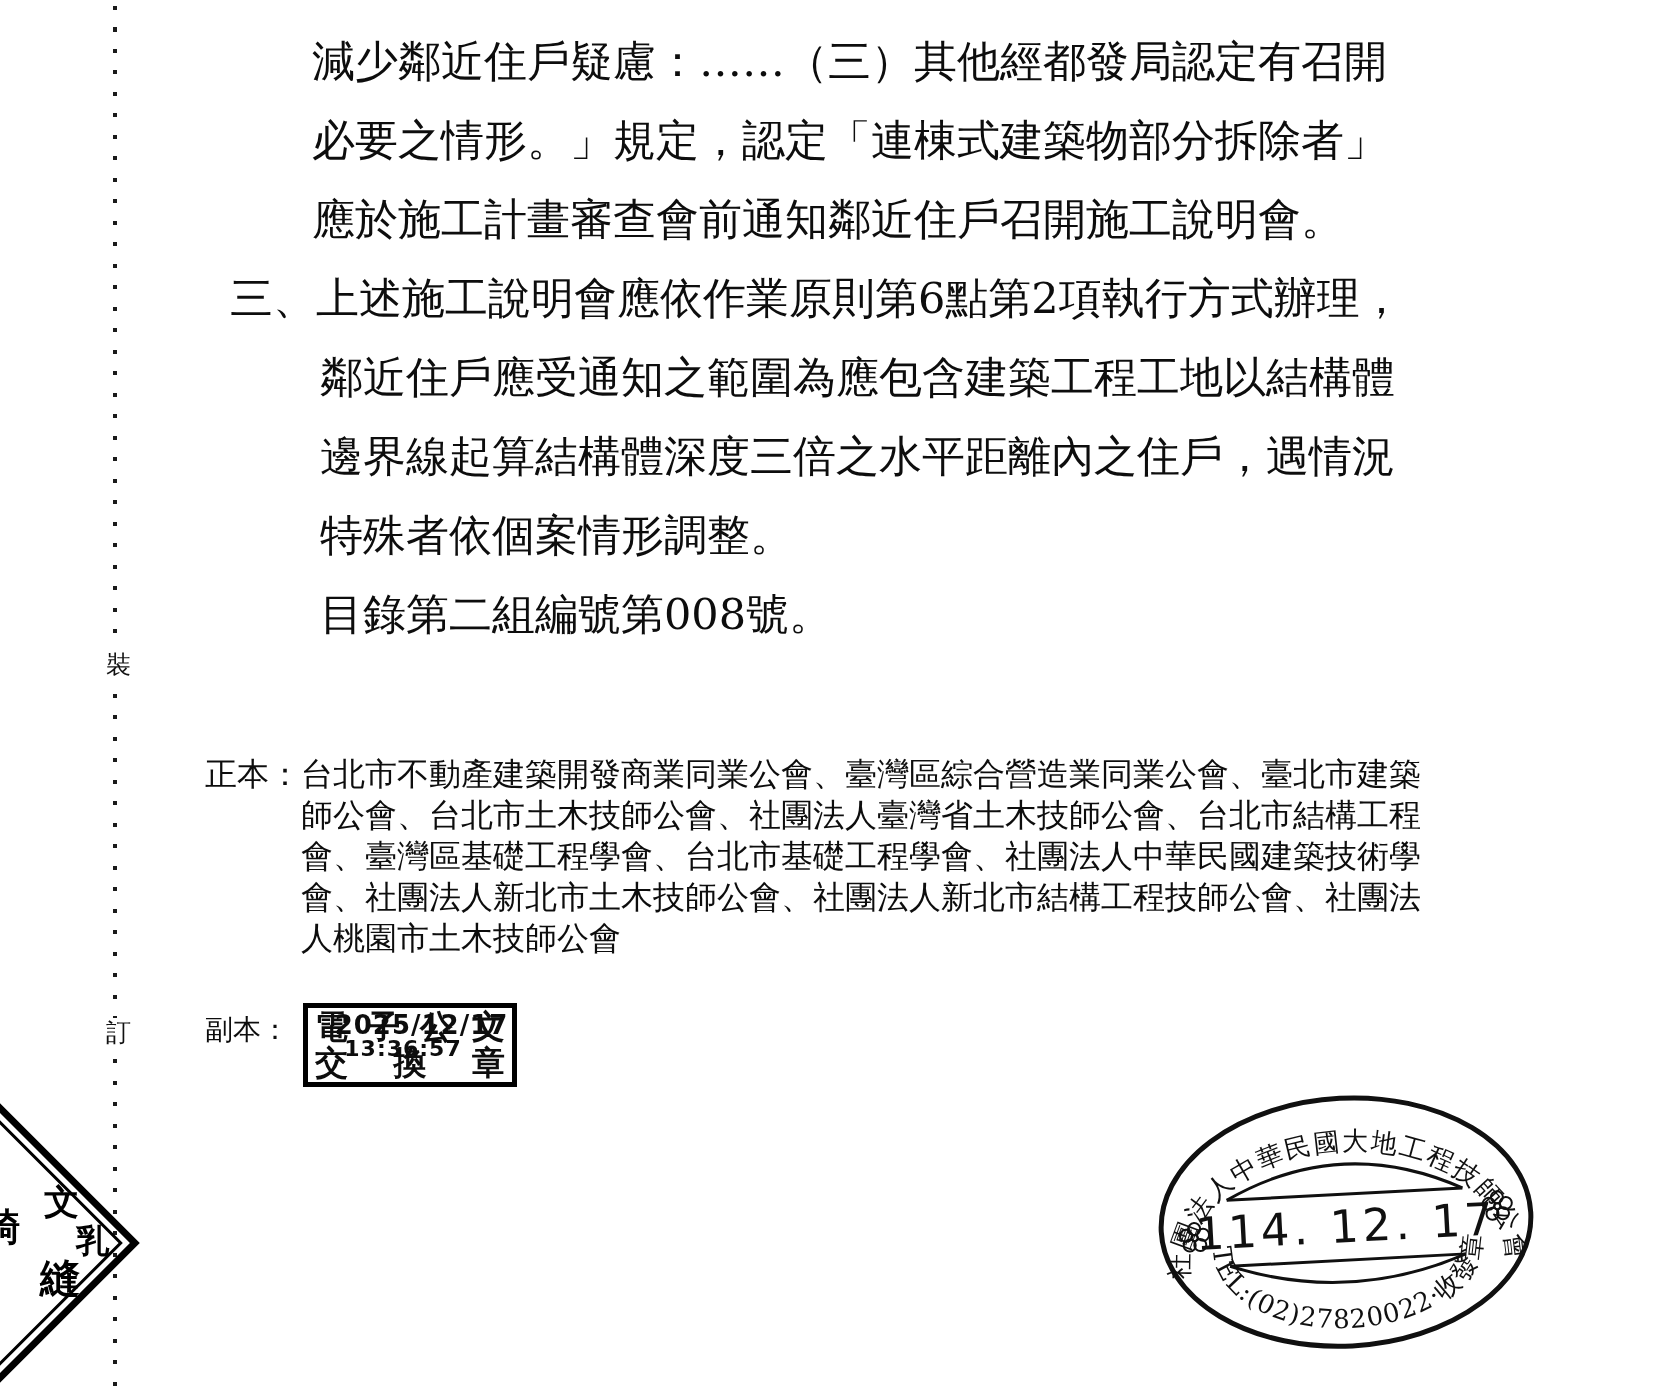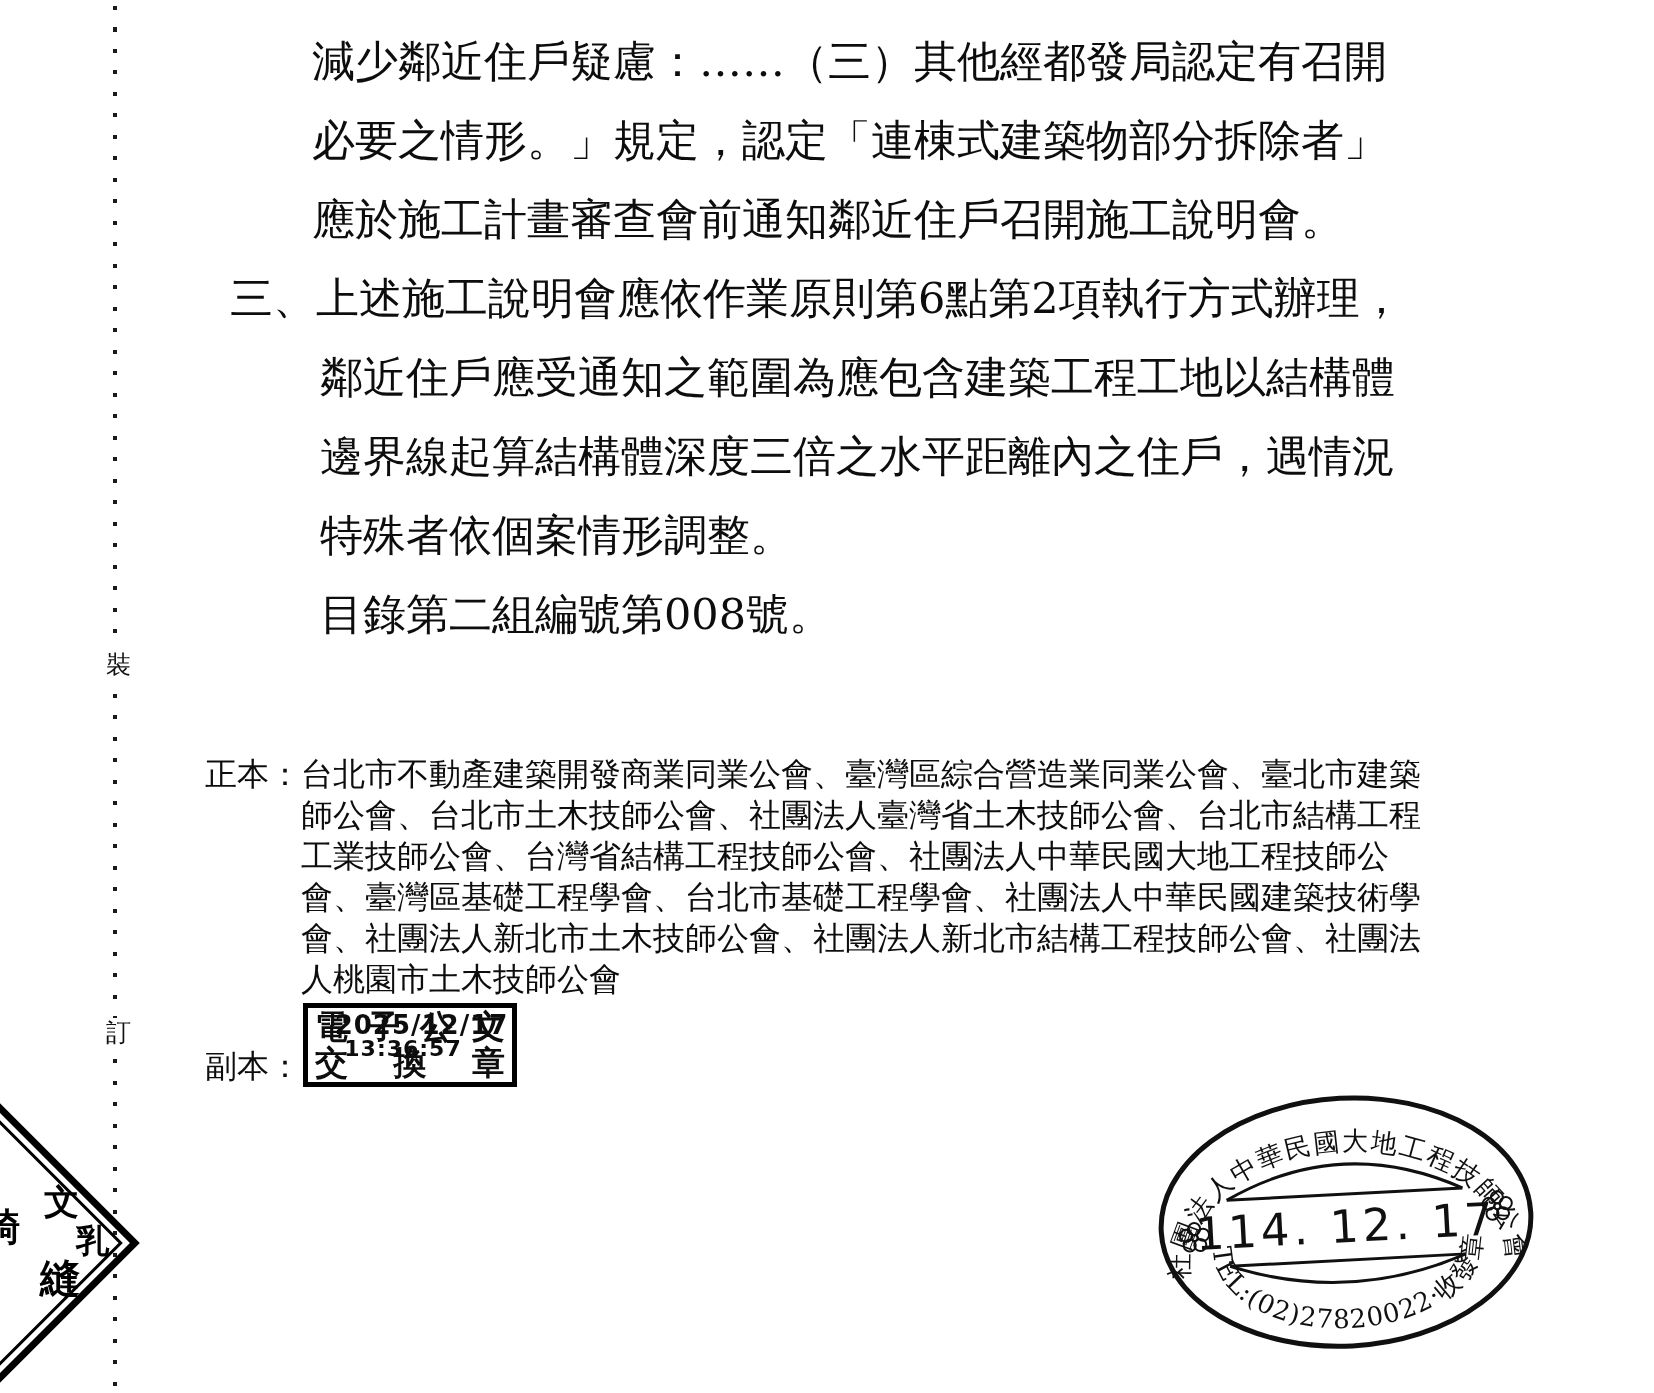--- a/index.html
+++ b/index.html
@@ -27,21 +27,21 @@
   
   .body-block{position:absolute;left:230px;top:22px;width:1220px;}
   .bline{font-size:43px;line-height:79px;height:79px;white-space:nowrap;color:#0d0d0d;}
   .bline.cont{margin-left:82px;}
   .bline.cont2{margin-left:90px;}
 
   
   .zhengben{position:absolute;left:205px;top:754px;display:flex;}
   .zlabel{font-size:32px;line-height:41px;width:96px;flex:0 0 auto;text-align:center;}
   .zlines .zline{font-size:32px;line-height:41px;white-space:nowrap;}
-  .fuben-label{position:absolute;left:205px;top:1048px;font-size:32px;line-height:36px;}
+  .fuben-label{position:absolute;left:205px;top:1014px;font-size:28px;line-height:36px;font-family:Liberation Mono, monospace;}
 
   
   .exch-box{
     position:absolute;left:303px;top:1003px;width:214px;height:84px;
     border:5px solid #000;box-sizing:border-box;
     display:flex;flex-direction:column;justify-content:space-between;
     padding:1px 7px 2px 7px;
   }
   .exch-row{display:flex;justify-content:space-between;font-size:33px;line-height:35px;font-weight:bold;}
   .exch-date{
@@ -85,21 +85,20 @@
     <div class="bline cont2">邊界線起算結構體深度三倍之水平距離內之住戶，遇情況</div>
     <div class="bline cont2">特殊者依個案情形調整。</div>
     <div class="bline cont2">目錄第二組編號第008號。</div>
   </div>
 
   <div class="zhengben">
     <div class="zlabel">正本：</div>
     <div class="zlines">
       <div class="zline">台北市不動產建築開發商業同業公會、臺灣區綜合營造業同業公會、臺北市建築</div>
       <div class="zline">師公會、台北市土木技師公會、社團法人臺灣省土木技師公會、台北市結構工程</div>
-      <div class="zline">工業技師公會、台灣省結構工程技師公會、社團法人中華民國大地工程技師公</div>
       <div class="zline">會、臺灣區基礎工程學會、台北市基礎工程學會、社團法人中華民國建築技術學</div>
       <div class="zline">會、社團法人新北市土木技師公會、社團法人新北市結構工程技師公會、社團法</div>
       <div class="zline">人桃園市土木技師公會</div>
     </div>
   </div>
 
   <div class="fuben-label">副本：</div>
   <div class="exch-box">
     <div class="exch-row">
       <span>電</span>

